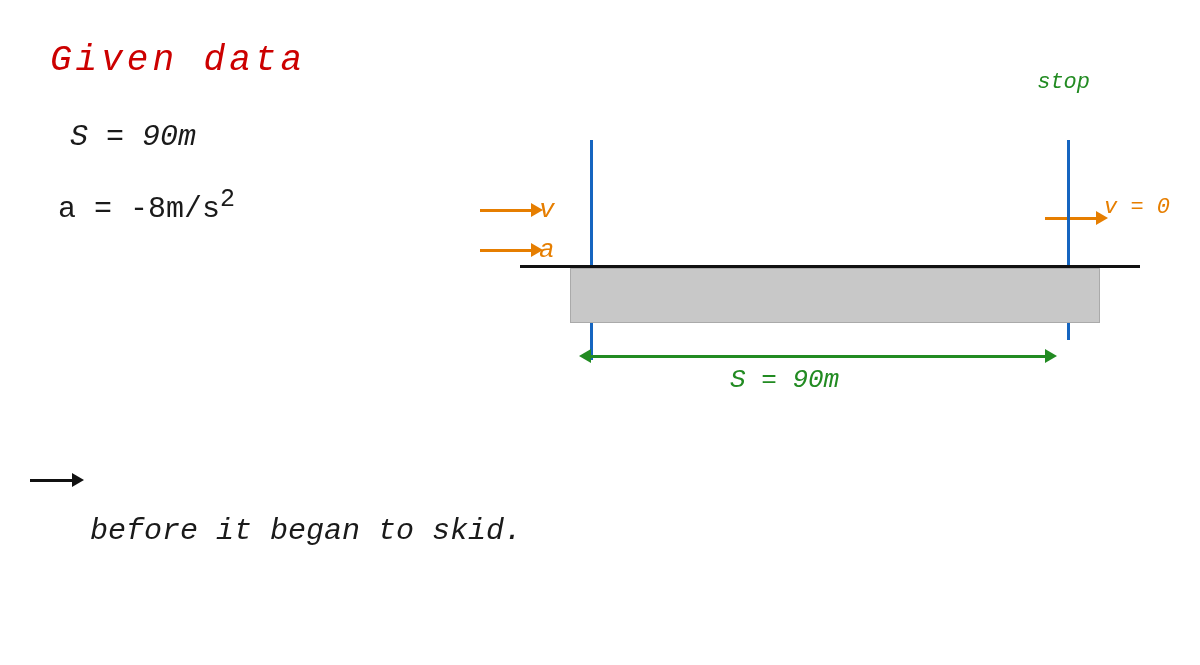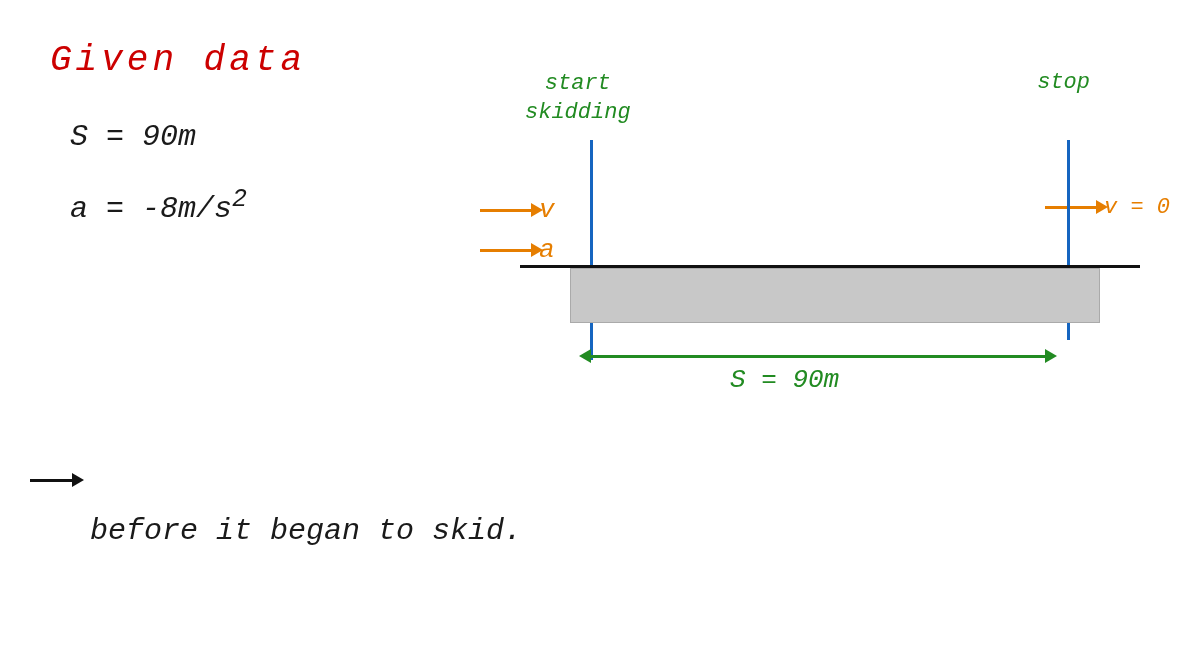--- a/index.html
+++ b/index.html
@@ -39,25 +39,24 @@
       left: 70px;
       color: #1a1a1a;
       font-size: 30px;
       font-family: 'Courier New', monospace;
       font-style: italic;
     }
 
     .given-a {
       position: absolute;
       top: 185px;
-      left: 70px;
+      left: 58px;
       color: #1a1a1a;
       font-size: 30px;
       font-family: 'Courier New', monospace;
-      font-style: italic;
     }
 
     
     .diagram {
       position: absolute;
       top: 50px;
       left: 420px;
       width: 730px;
       height: 380px;
     }
@@ -167,21 +166,21 @@
       border-top: 7px solid transparent;
       border-bottom: 7px solid transparent;
     }
 
     
     .arrow-v-stop {
       position: absolute;
       top: 145px;
       right: -20px;
       display: flex;
-      align-items: center;
+      align-items: flex-end;
       color: #E67E00;
       font-size: 22px;
       font-style: italic;
     }
 
     
     .dist-arrow {
       position: absolute;
       top: 305px;
       left: 168px;
@@ -259,24 +258,20 @@
   <div class="given-data-title">Given  data</div>
 
   <div class="given-s">S = 90m</div>
 
   <div class="given-a">
     <span>a = -8m/s</span><sup>2</sup>
   </div>
 
   <div class="diagram">
 
-    <div class="label-start">
-      <span>start</span><br>
-      <span>skidding</span>
-    </div>
 
     <div class="label-stop">stop</div>
 
     <div class="arrow-v-start">
       <span class="arrow-line"></span>
       <span>v</span>
     </div>
 
     <div class="arrow-a-start">
       <span class="arrow-line"></span>

